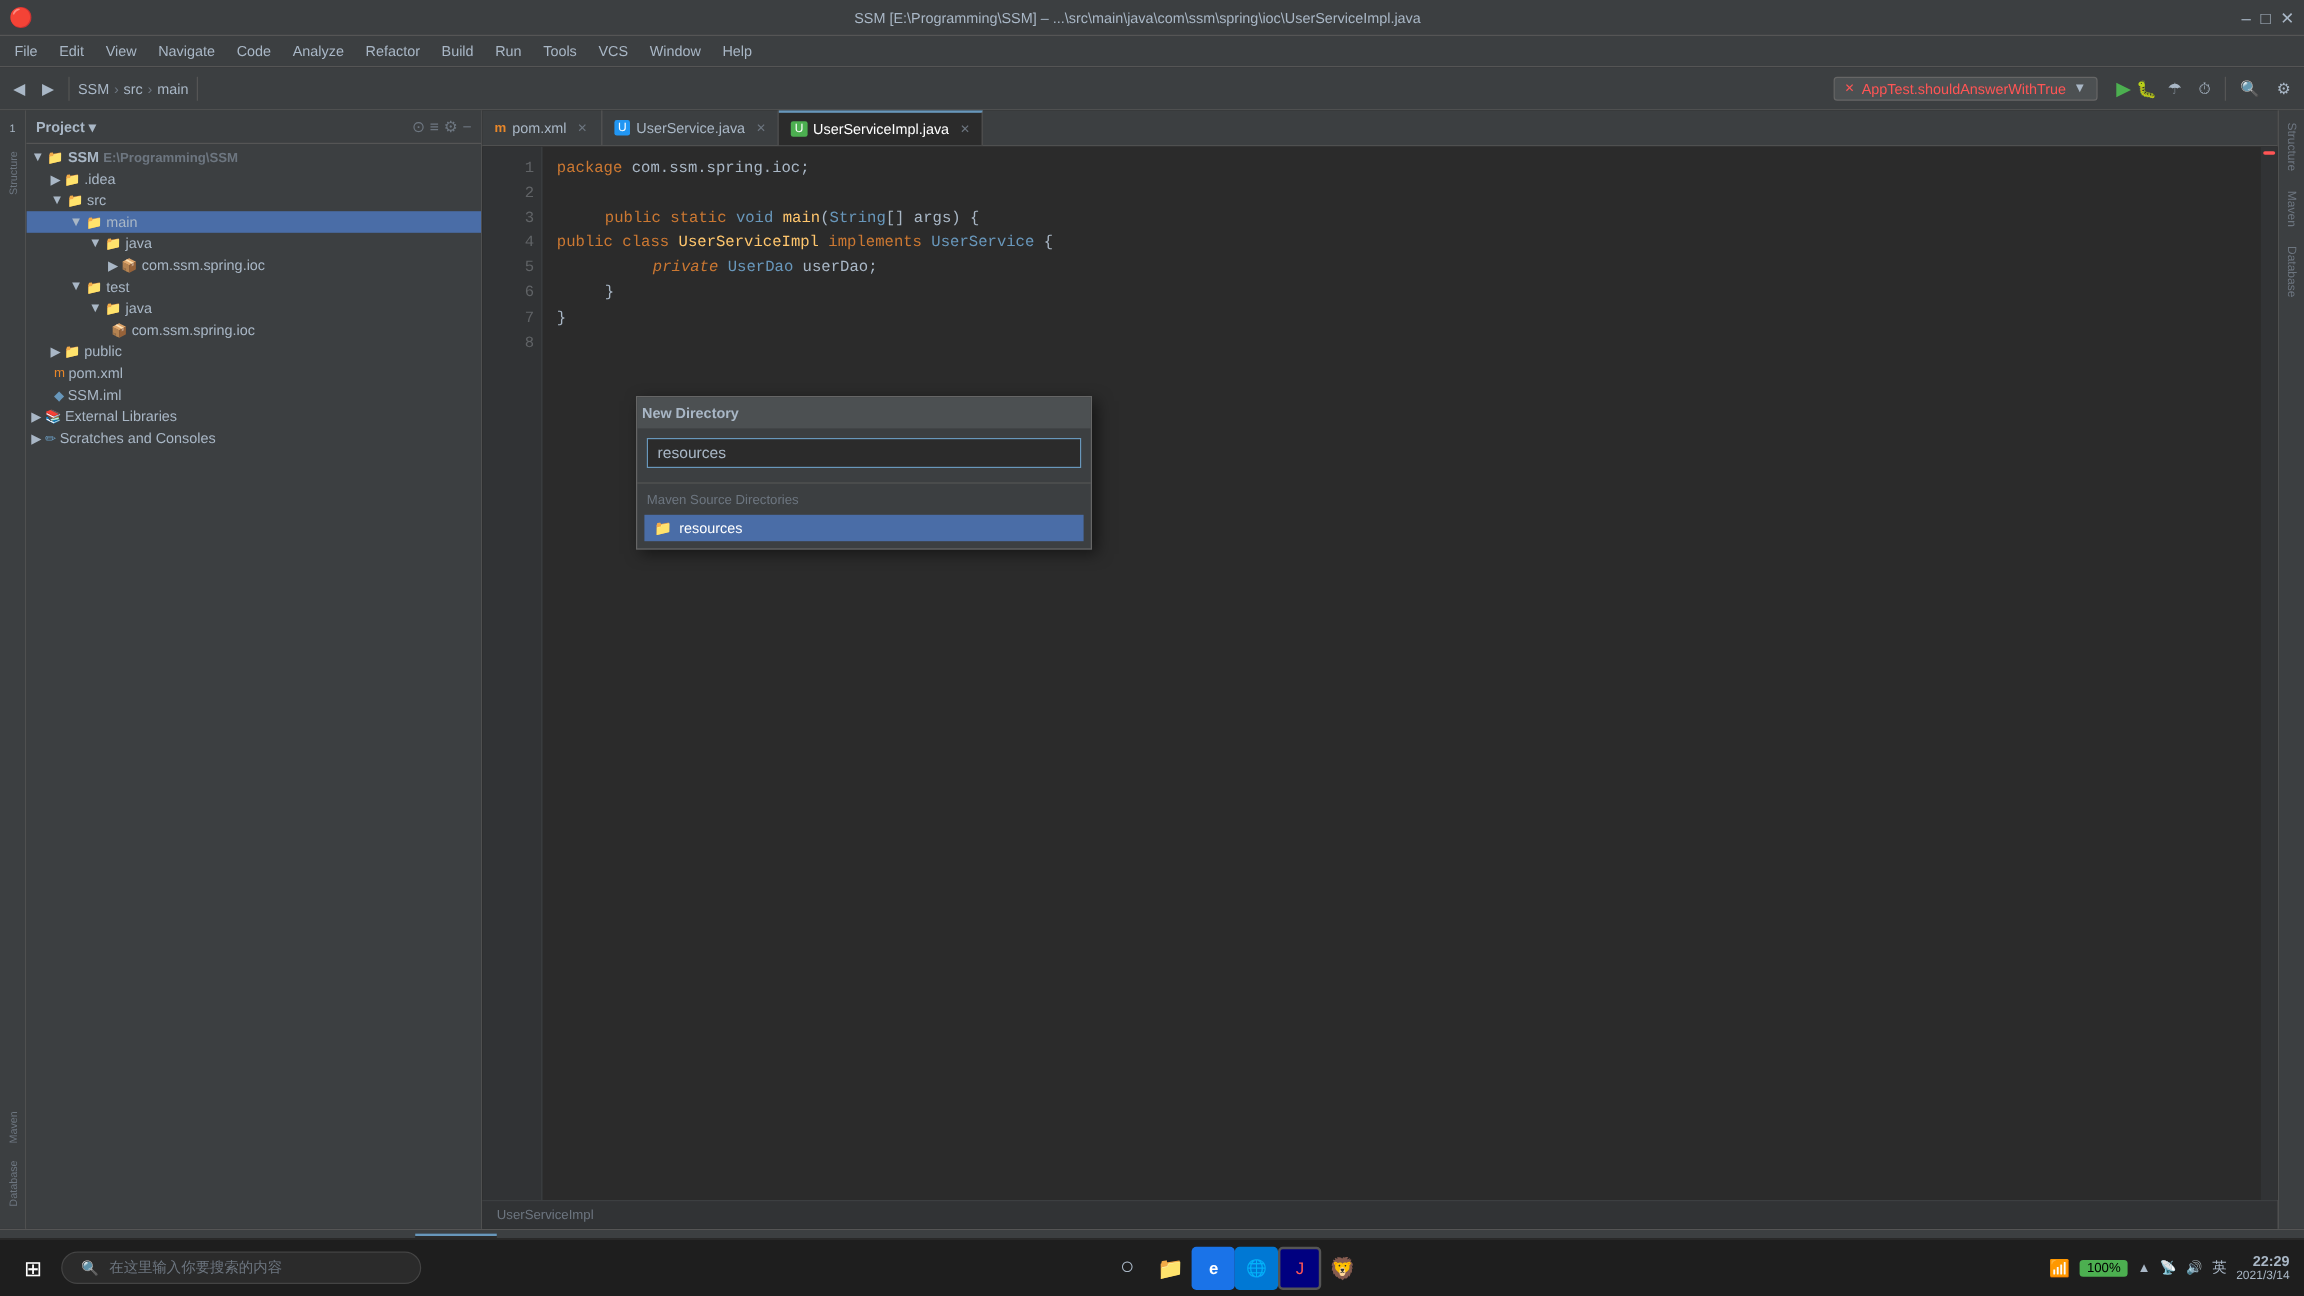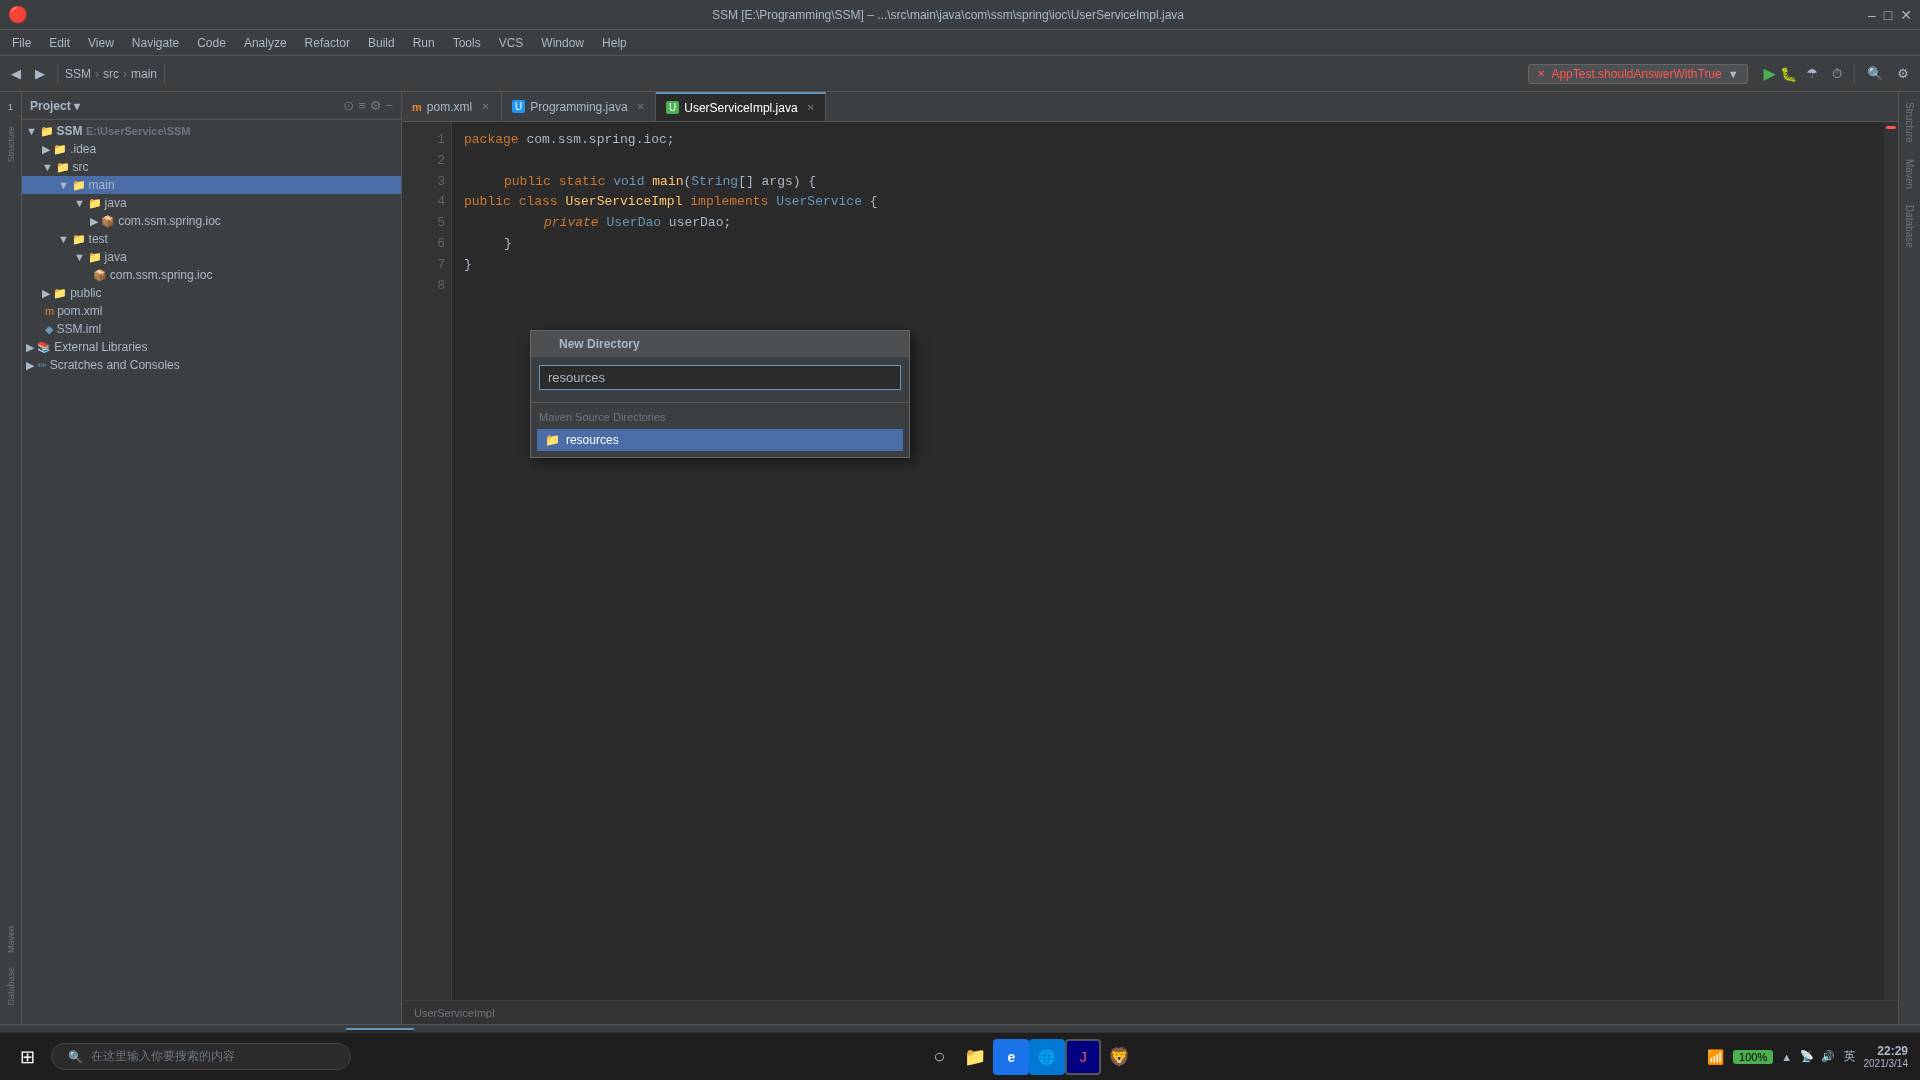--- a/index.html
+++ b/index.html
@@ -104,21 +104,21 @@
     .bottom-tab { padding: 3px 10px; font-size: 12px; color: #a9b7c6; cursor: pointer; display: flex; align-items: center; gap: 4px; }
     .bottom-tab.active { background: #2b2b2b; border-top: 2px solid #6897bb; color: #fff; }
 
     
     #dialog-overlay { position: absolute; top: 0; left: 0; width: 100%; height: 100%; pointer-events: none; z-index: 100; }
     #new-dir-dialog {
       position: absolute; top: 330px; left: 530px;
       width: 380px; background: #3c3f41; border: 1px solid #666;
       pointer-events: all; box-shadow: 4px 4px 12px rgba(0,0,0,0.5);
     }
-    #dialog-title-bar { background: #4c5052; padding: 6px 28px; font-size: 12px; color: #a9b7c6; font-weight: bold; }
+    #dialog-title-bar { background: #4c5052; padding: 6px 4px; font-size: 12px; color: #a9b7c6; font-weight: bold; }
     #dialog-input-area { padding: 8px; }
     #dialog-input { width: 100%; background: #2b2b2b; border: 1px solid #6897bb; color: #a9b7c6; padding: 4px 8px; font-size: 13px; outline: none; }
     #dialog-separator { height: 1px; background: #555; margin: 4px 0; }
     #dialog-suggestion-label { padding: 4px 8px; font-size: 11px; color: #6d7680; }
     #dialog-suggestion-item {
       margin: 2px 6px 6px 6px; padding: 4px 8px; background: #4a6da7; color: #ffffff;
       font-size: 12px; cursor: pointer; display: flex; align-items: center; gap: 6px;
     }
 
     
@@ -228,21 +228,21 @@
         <span>≡</span>
         <span>⚙</span>
         <span>−</span>
       </div>
     </div>
     <div id="file-tree">
 
       <div class="tree-item" style="padding-left:4px;">
         <span class="tree-icon">▼</span>
         <span class="tree-icon folder-icon">📁</span>
-        <span class="tree-label" style="color:#a9b7c6; font-weight:bold;">SSM <span style="color:#6d7680; font-size:11px;">E:\UserService\SSM</span></span>
+        <span class="tree-label" style="color:#a9b7c6; font-weight:bold;">SSM <span style="color:#6d7680; font-size:11px;">E:\Programming\SSM</span></span>
       </div>
 
       <div class="tree-item" style="padding-left:20px;">
         <span class="tree-icon">▶</span>
         <span class="tree-icon folder-icon">📁</span>
         <span class="tree-label">.idea</span>
       </div>
 
       <div class="tree-item" style="padding-left:20px;">
         <span class="tree-icon">▼</span>
@@ -322,21 +322,21 @@
   <div id="editor-area">
 
     <div id="editor-tabs">
       <div class="editor-tab">
         <span style="color:#e8872a; font-weight:bold; font-size:11px;">m</span>
         <span>pom.xml</span>
         <span class="close-btn">✕</span>
       </div>
       <div class="editor-tab">
         <span style="background:#2196f3; color:#fff; font-size:10px; padding:1px 3px; border-radius:2px;">U</span>
-        <span>Programming.java</span>
+        <span>UserService.java</span>
         <span class="close-btn">✕</span>
       </div>
       <div class="editor-tab active">
         <span style="background:#4caf50; color:#fff; font-size:10px; padding:1px 3px; border-radius:2px;">U</span>
         <span>UserServiceImpl.java</span>
         <span class="close-btn">✕</span>
       </div>
     </div>
 
     <div id="code-editor">

